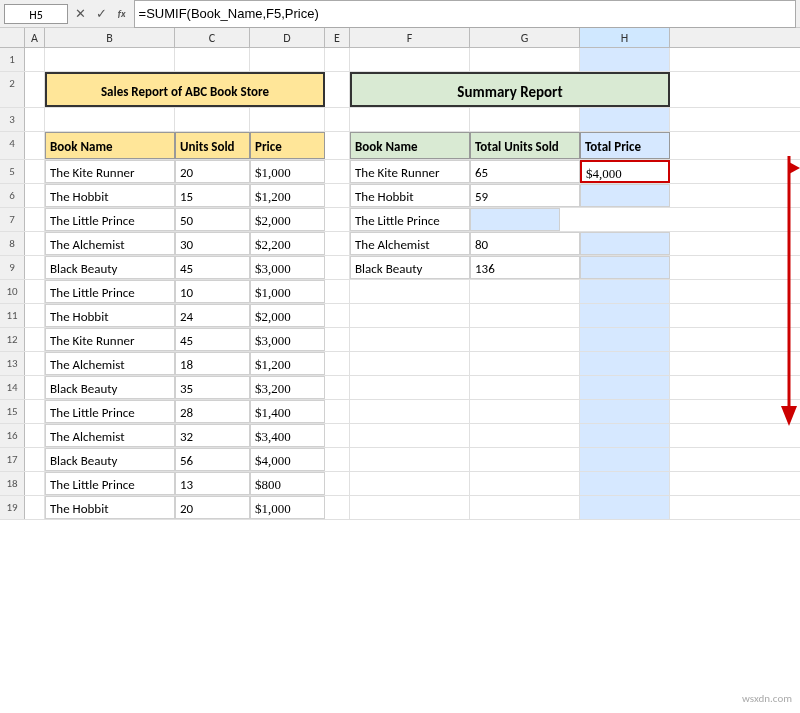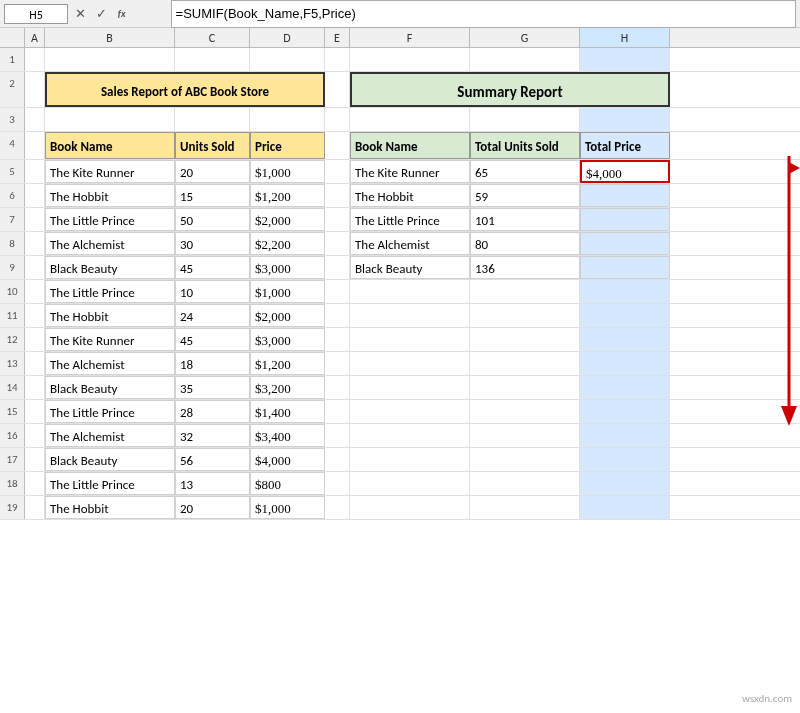--- a/index.html
+++ b/index.html
@@ -49,21 +49,20 @@
       margin: 0 4px;
       font-size: 10px;
     }
     .formula-input {
       flex: 1;
       border: 1px solid #aaa;
       background: #fff;
       height: 28px;
       padding: 0 4px;
       font-size: 13px;
-      margin-left: 37px;
     }
 
     
     .col-headers {
       display: flex;
       background: #f0f0f0;
       border-bottom: 1px solid #bbb;
       height: 20px;
     }
     .row-header-space {
@@ -274,21 +273,20 @@
     </div>
 
     <div class="sheet-row">
       <div class="row-num">7</div>
       <div class="cell col-A"></div>
       <div class="cell col-B cell-data center">The Little Prince</div>
       <div class="cell col-C cell-data center">50</div>
       <div class="cell col-D cell-data right">$2,000</div>
       <div class="cell col-E"></div>
       <div class="cell col-F cell-data center">The Little Prince</div>
-      <div class="cell col-G cell-data center">101</div>
       <div class="cell col-H cell-data col-H-selected"></div>
     </div>
 
     <div class="sheet-row">
       <div class="row-num">8</div>
       <div class="cell col-A"></div>
       <div class="cell col-B cell-data center">The Alchemist</div>
       <div class="cell col-C cell-data center">30</div>
       <div class="cell col-D cell-data right">$2,200</div>
       <div class="cell col-E"></div>

